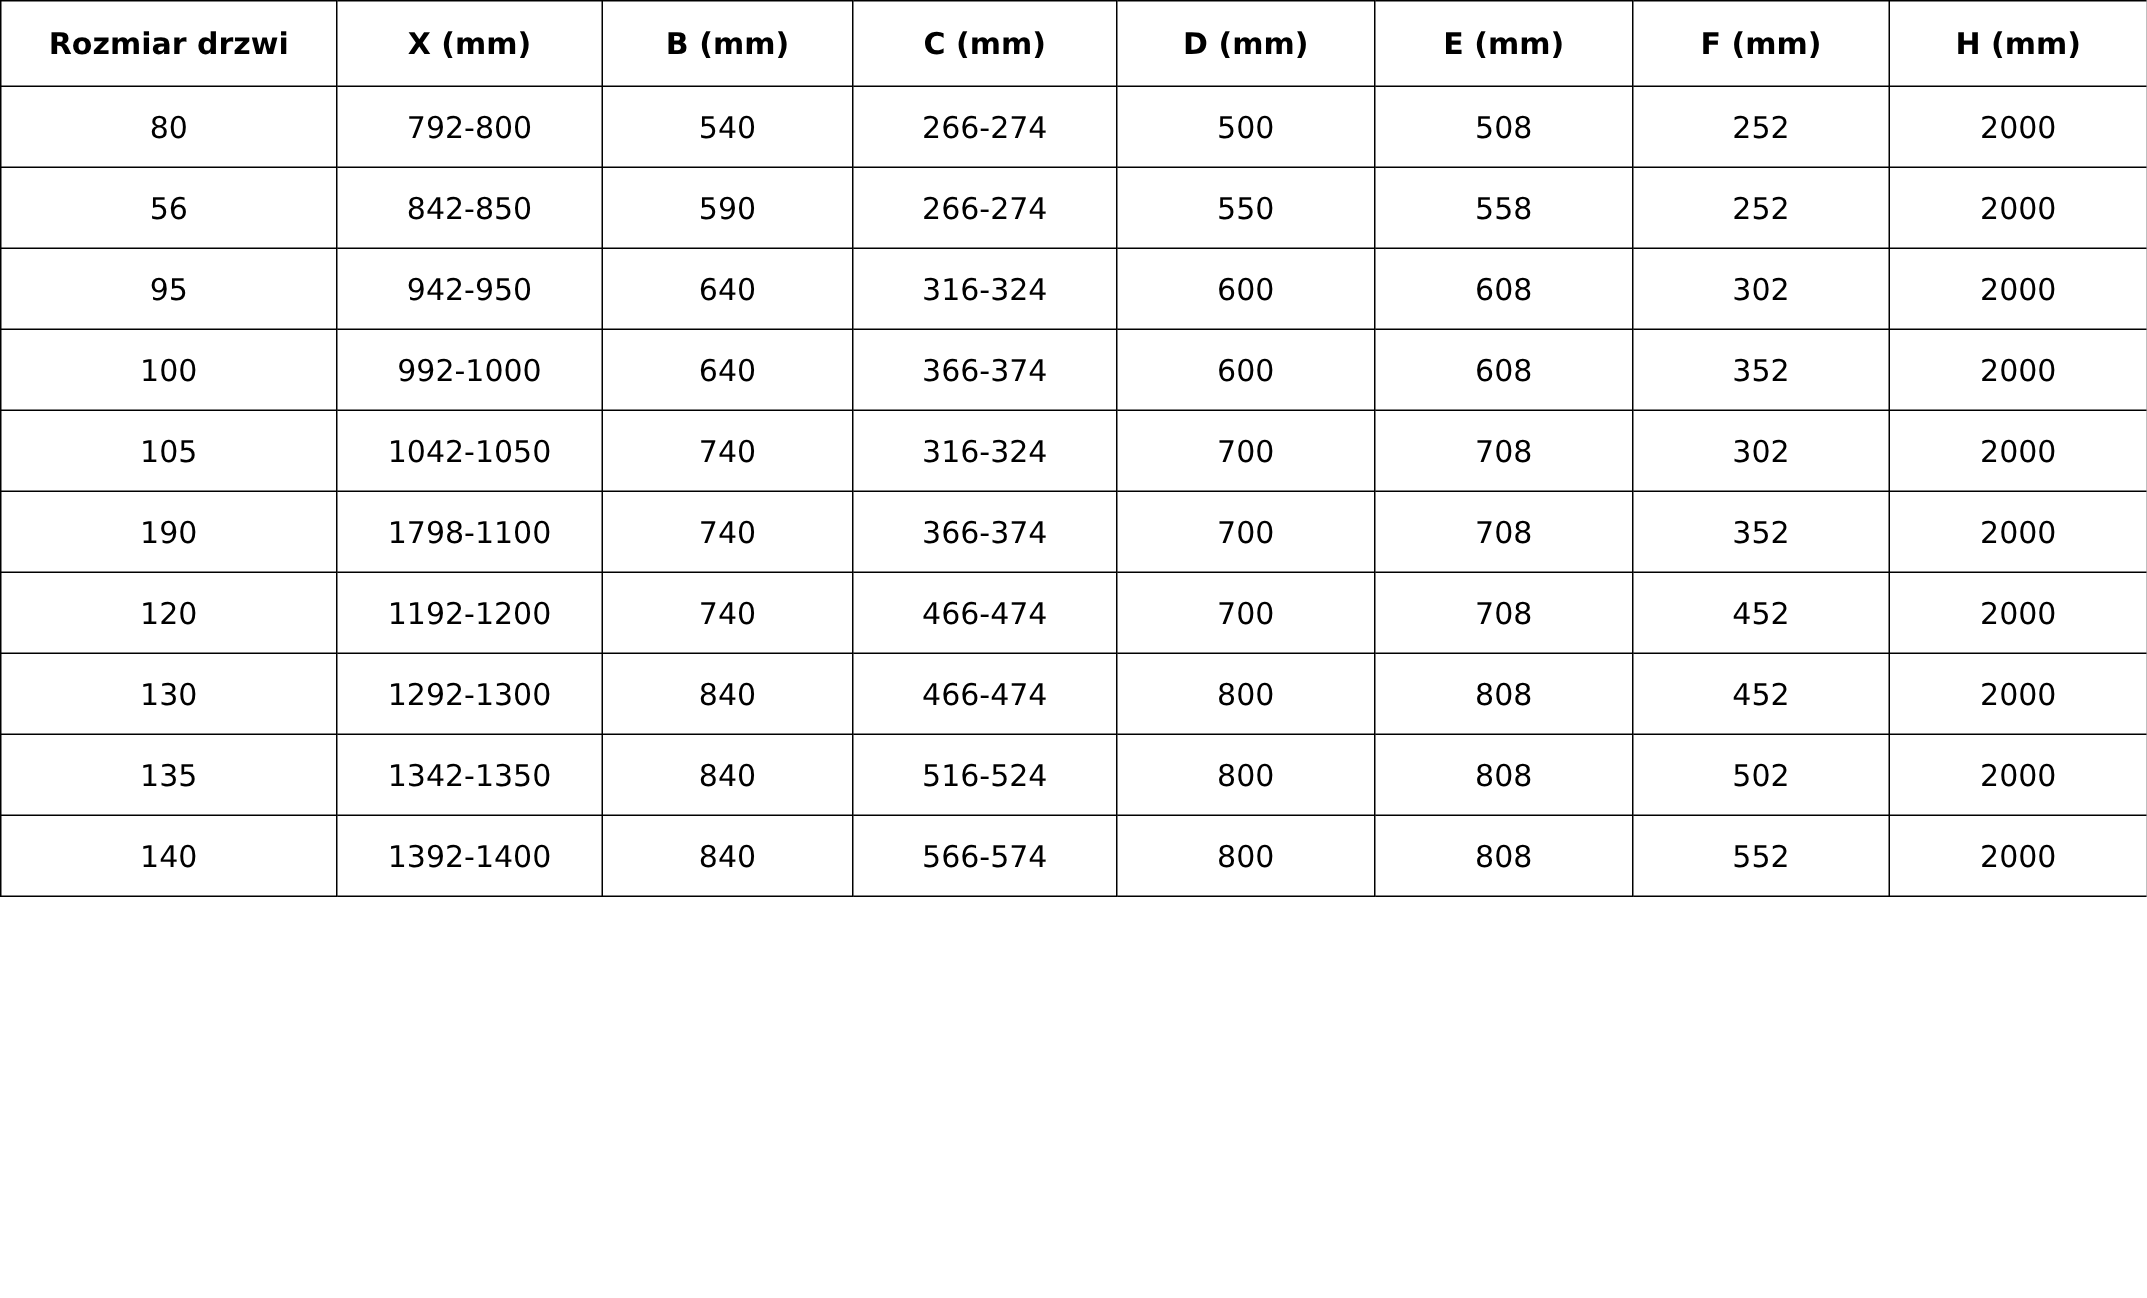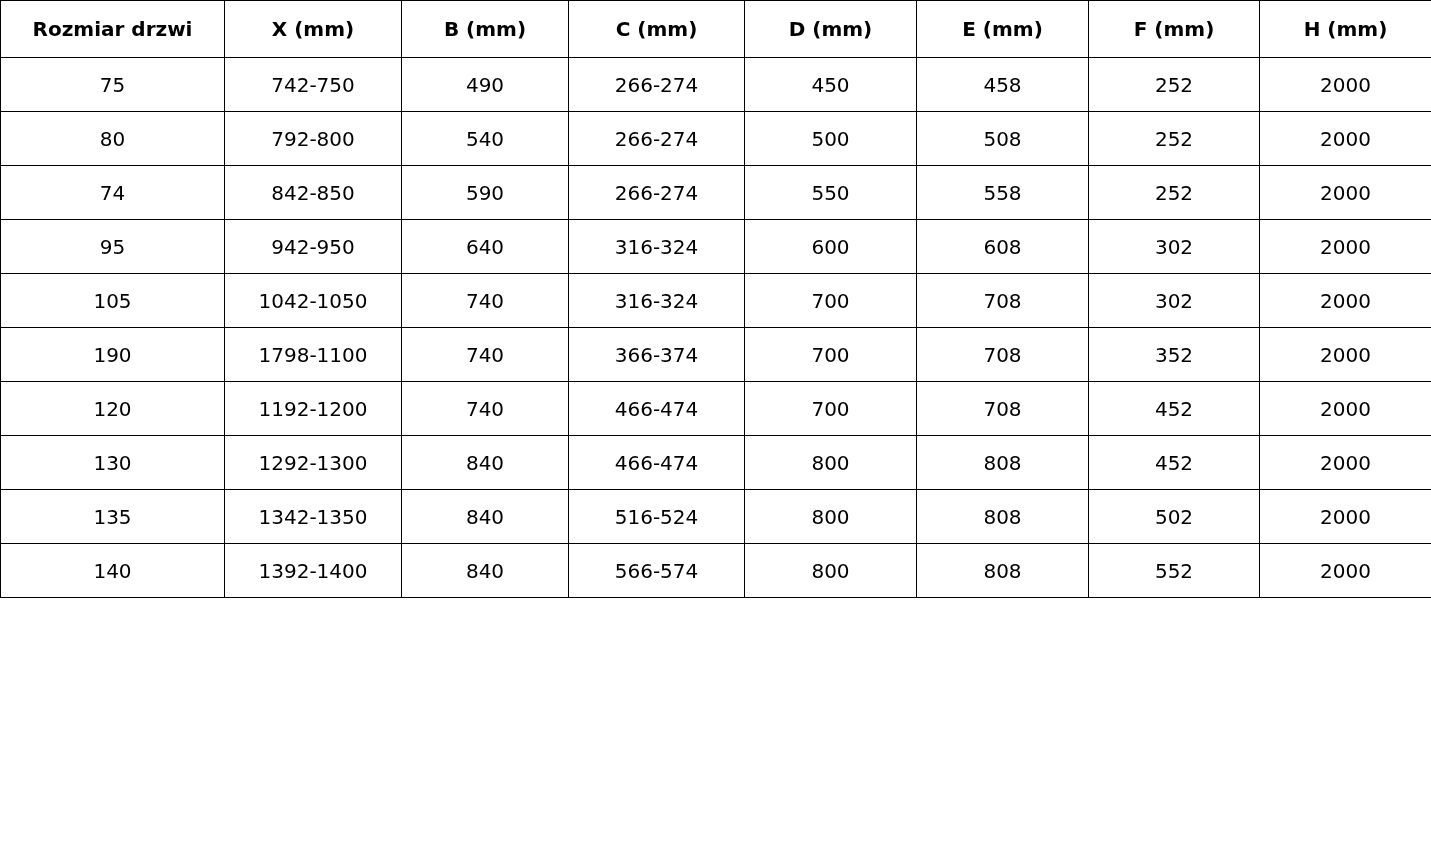--- a/index.html
+++ b/index.html
@@ -72,57 +72,57 @@
         <th>B (mm)</th>
         <th>C (mm)</th>
         <th>D (mm)</th>
         <th>E (mm)</th>
         <th>F (mm)</th>
         <th>H (mm)</th>
       </tr>
     </thead>
     <tbody>
       <tr>
-        <td>75</td>
-        <td>742-750</td>
-        <td>490</td>
-        <td>266-274</td>
-        <td>450</td>
-        <td>458</td>
-        <td>252</td>
-        <td>2000</td>
-      </tr>
-      <tr>
         <td>80</td>
         <td>792-800</td>
         <td>540</td>
         <td>266-274</td>
         <td>500</td>
         <td>508</td>
         <td>252</td>
         <td>2000</td>
       </tr>
       <tr>
-        <td>74</td>
+        <td>56</td>
         <td>842-850</td>
         <td>590</td>
         <td>266-274</td>
         <td>550</td>
         <td>558</td>
         <td>252</td>
         <td>2000</td>
       </tr>
       <tr>
         <td>95</td>
         <td>942-950</td>
         <td>640</td>
         <td>316-324</td>
         <td>600</td>
         <td>608</td>
         <td>302</td>
+        <td>2000</td>
+      </tr>
+      <tr>
+        <td>100</td>
+        <td>992-1000</td>
+        <td>640</td>
+        <td>366-374</td>
+        <td>600</td>
+        <td>608</td>
+        <td>352</td>
         <td>2000</td>
       </tr>
       <tr>
         <td>105</td>
         <td>1042-1050</td>
         <td>740</td>
         <td>316-324</td>
         <td>700</td>
         <td>708</td>
         <td>302</td>

